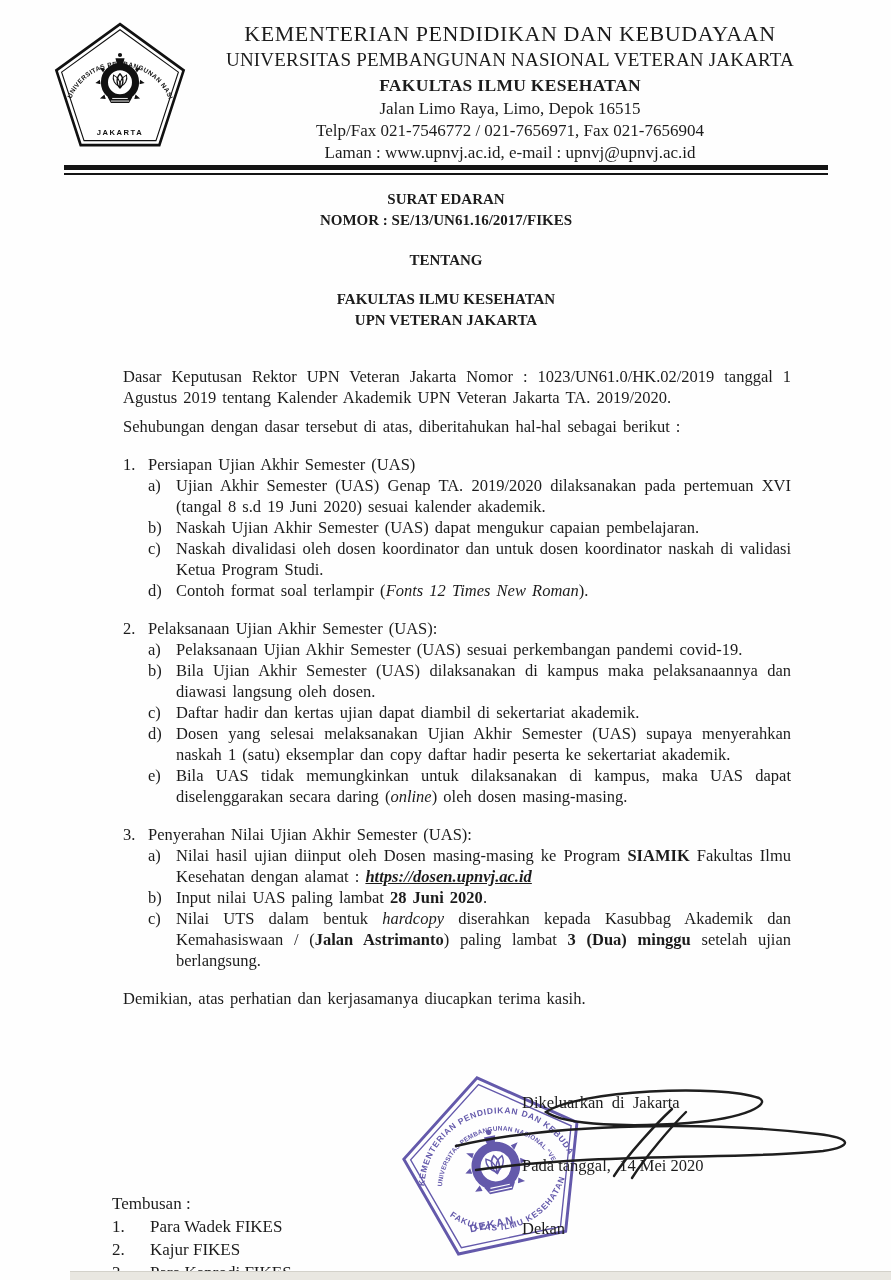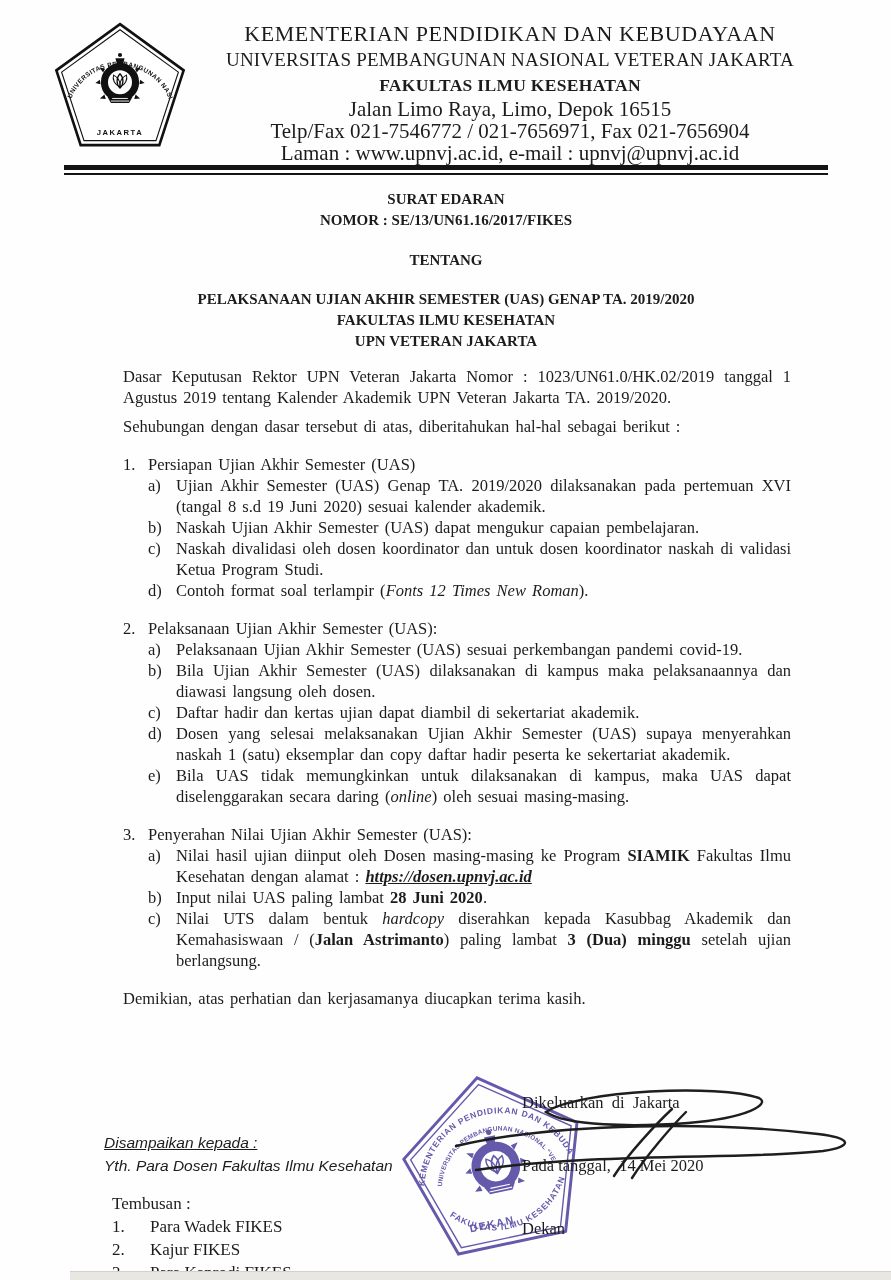--- a/index.html
+++ b/index.html
@@ -5,21 +5,21 @@
   html,body{margin:0;padding:0;background:#ffffff;}
   .page{position:relative;width:891px;height:1280px;background:#fefefe;
         font-family:"Liberation Serif",serif;color:#1c1c1c;overflow:hidden;}
 
   
   .logo-wrap{position:absolute;left:44px;top:20px;width:152px;height:142px;}
   .lh-text{position:absolute;left:186px;top:20px;width:648px;text-align:center;}
   .lh1{font-size:22px;line-height:27px;letter-spacing:.6px;white-space:nowrap;}
   .lh2{font-size:19px;line-height:26px;letter-spacing:.2px;white-space:nowrap;}
   .lh3{font-size:17.5px;line-height:25px;font-weight:bold;letter-spacing:.3px;}
-  .lh4{font-size:21px;line-height:22px;}
+  .lh4{font-size:17px;line-height:22px;}
   .rule{position:absolute;left:64px;top:165px;width:764px;height:3px;
         border-top:5px solid #141414;border-bottom:2px solid #141414;}
 
   
   .doc-head{position:absolute;left:64px;top:189px;width:764px;text-align:center;
             font-weight:bold;font-size:15px;line-height:21px;}
   .gap19{height:19px;} .gap18{height:18px;}
 
   
   .body-text{position:absolute;left:123px;top:366px;width:668px;
@@ -112,21 +112,20 @@
   </div>
 
   <div class="rule"></div>
 
   <div class="doc-head">
     <div>SURAT EDARAN</div>
     <div>NOMOR : SE/13/UN61.16/2017/FIKES</div>
     <div class="gap19"></div>
     <div>TENTANG</div>
     <div class="gap18"></div>
-    <div>PELAKSANAAN  UJIAN AKHIR SEMESTER (UAS) GENAP TA. 2019/2020</div>
     <div>FAKULTAS  ILMU KESEHATAN</div>
     <div>UPN VETERAN JAKARTA</div>
   </div>
 
   <div class="body-text">
     <p class="p1">Dasar Keputusan Rektor UPN Veteran Jakarta Nomor : 1023/UN61.0/HK.02/2019 tanggal 1 Agustus 2019 tentang Kalender Akademik UPN Veteran Jakarta TA. 2019/2020.</p>
     <p>Sehubungan dengan dasar tersebut di atas, diberitahukan hal-hal sebagai berikut :</p>
 
     <div class="item">
       <div class="irow">
@@ -167,21 +166,21 @@
       <div class="srow">
         <span class="slet">c)</span>
         <span class="stext"><span>Daftar hadir dan kertas ujian dapat diambil di sekertariat akademik.</span></span>
       </div>
       <div class="srow">
         <span class="slet">d)</span>
         <span class="stext"><span>Dosen yang selesai melaksanakan Ujian  Akhir Semester (UAS) supaya menyerahkan naskah 1 (satu) eksemplar dan copy daftar hadir peserta ke sekertariat akademik.</span></span>
       </div>
       <div class="srow">
         <span class="slet">e)</span>
-        <span class="stext"><span>Bila UAS tidak memungkinkan untuk dilaksanakan di kampus, maka UAS dapat diselenggarakan secara daring (</span><span class="i">online</span><span>) oleh sesuai masing-masing.</span></span>
+        <span class="stext"><span>Bila UAS tidak memungkinkan untuk dilaksanakan di kampus, maka UAS dapat diselenggarakan secara daring (</span><span class="i">online</span><span>) oleh dosen masing-masing.</span></span>
       </div>
     </div>
 
     <div class="item">
       <div class="irow">
         <span class="inum">3.</span>
         <span class="ihead">Penyerahan Nilai Ujian  Akhir Semester (UAS):</span>
       </div>
       <div class="srow">
         <span class="slet">a)</span>
@@ -238,24 +237,20 @@
 
   <div class="sign-block">
     <div>Dikeluarkan  di  Jakarta</div>
     <div>Pada tanggal,  14 Mei 2020</div>
     <div>Dekan</div>
     
     
     
   </div>
 
-  <div class="dist-block">
-    <div class="dist-label">Disampaikan kepada :</div>
-    <div>Yth. Para Dosen  Fakultas Ilmu Kesehatan</div>
-  </div>
 
   <div class="cc-block">
     <div>Tembusan  :</div>
     <div class="ccrow">
       <span class="ccnum">1.</span>
       <span>Para Wadek  FIKES</span>
     </div>
     <div class="ccrow">
       <span class="ccnum">2.</span>
       <span>Kajur  FIKES</span>

